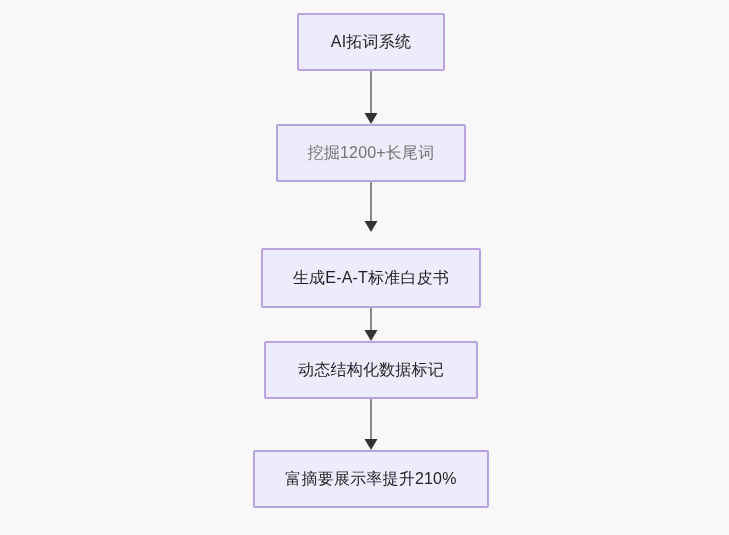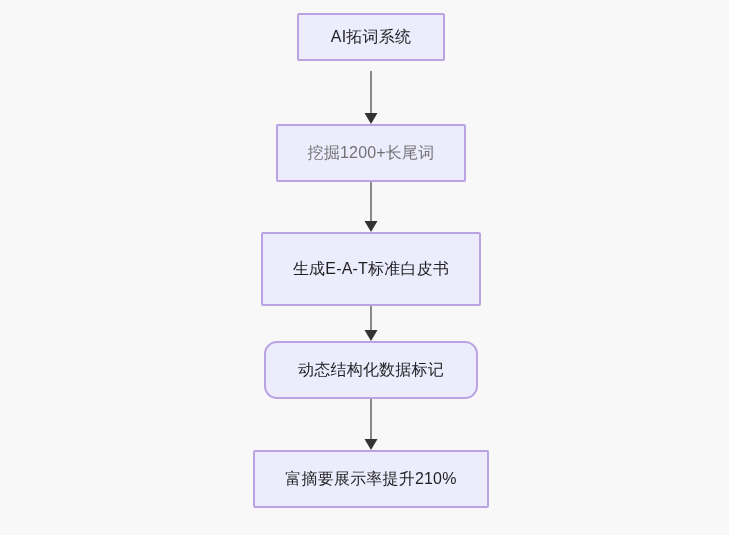--- a/index.html
+++ b/index.html
@@ -66,28 +66,28 @@
         <line x1="12" y1="0" x2="12" y2="42" stroke="#888888" stroke-width="2"></line>
         <polygon points="5.5,40 18.5,40 12,51" fill="#333333"></polygon>
       </svg>
     </div>
     <div class="edge" style="left: 359px; top: 399px; height: 51px;">
       <svg width="24" height="51" viewBox="0 0 24 51">
         <line x1="12" y1="0" x2="12" y2="42" stroke="#888888" stroke-width="2"></line>
         <polygon points="5.5,40 18.5,40 12,51" fill="#333333"></polygon>
       </svg>
     </div>
-    <div class="node" style="left: 297px; top: 13px; width: 148px; height: 48px; background: rgb(236, 236, 253); border-color: rgb(185, 163, 227); color: rgb(31, 31, 34);">
+    <div class="node" style="left: 297px; top: 13px; width: 148px; height: 58px; background: rgb(236, 236, 253); border-color: rgb(185, 163, 227); color: rgb(31, 31, 34);">
       <span class="node-label">AI拓词系统</span>
     </div>
     <div class="node" style="left: 276px; top: 124px; width: 190px; height: 58px; background: rgb(236, 236, 253); border-color: rgb(185, 163, 227); color: #737373;">
       <span class="node-label">挖掘1200+长尾词</span>
     </div>
-    <div class="node" style="left: 261px; top: 232px; width: 220px; height: 74px; background: rgb(236, 236, 253); border-color: rgb(185, 163, 227); color: rgb(31, 31, 34);">
+    <div class="node" style="left: 261px; top: 248px; width: 220px; height: 60px; background: rgb(236, 236, 253); border-color: rgb(185, 163, 227); color: rgb(31, 31, 34);">
       <span class="node-label">生成E-A-T标准白皮书</span>
     </div>
-    <div class="node" style="left: 264px; top: 341px; width: 214px; height: 58px; background: rgb(236, 236, 253); border-color: rgb(185, 163, 227); color: rgb(31, 31, 34); border-radius: 13px;">
+    <div class="node" style="left: 264px; top: 341px; width: 214px; height: 58px; background: rgb(236, 236, 253); border-color: rgb(185, 163, 227); color: rgb(31, 31, 34);">
       <span class="node-label">动态结构化数据标记</span>
     </div>
     <div class="node" style="left: 253px; top: 450px; width: 236px; height: 58px; background: rgb(236, 236, 253); border-color: rgb(185, 163, 227); color: rgb(31, 31, 34); text-align: center;">
       <span class="node-label">富摘要展示率提升210%</span>
     </div>
   </div>
 
 </body></html>

